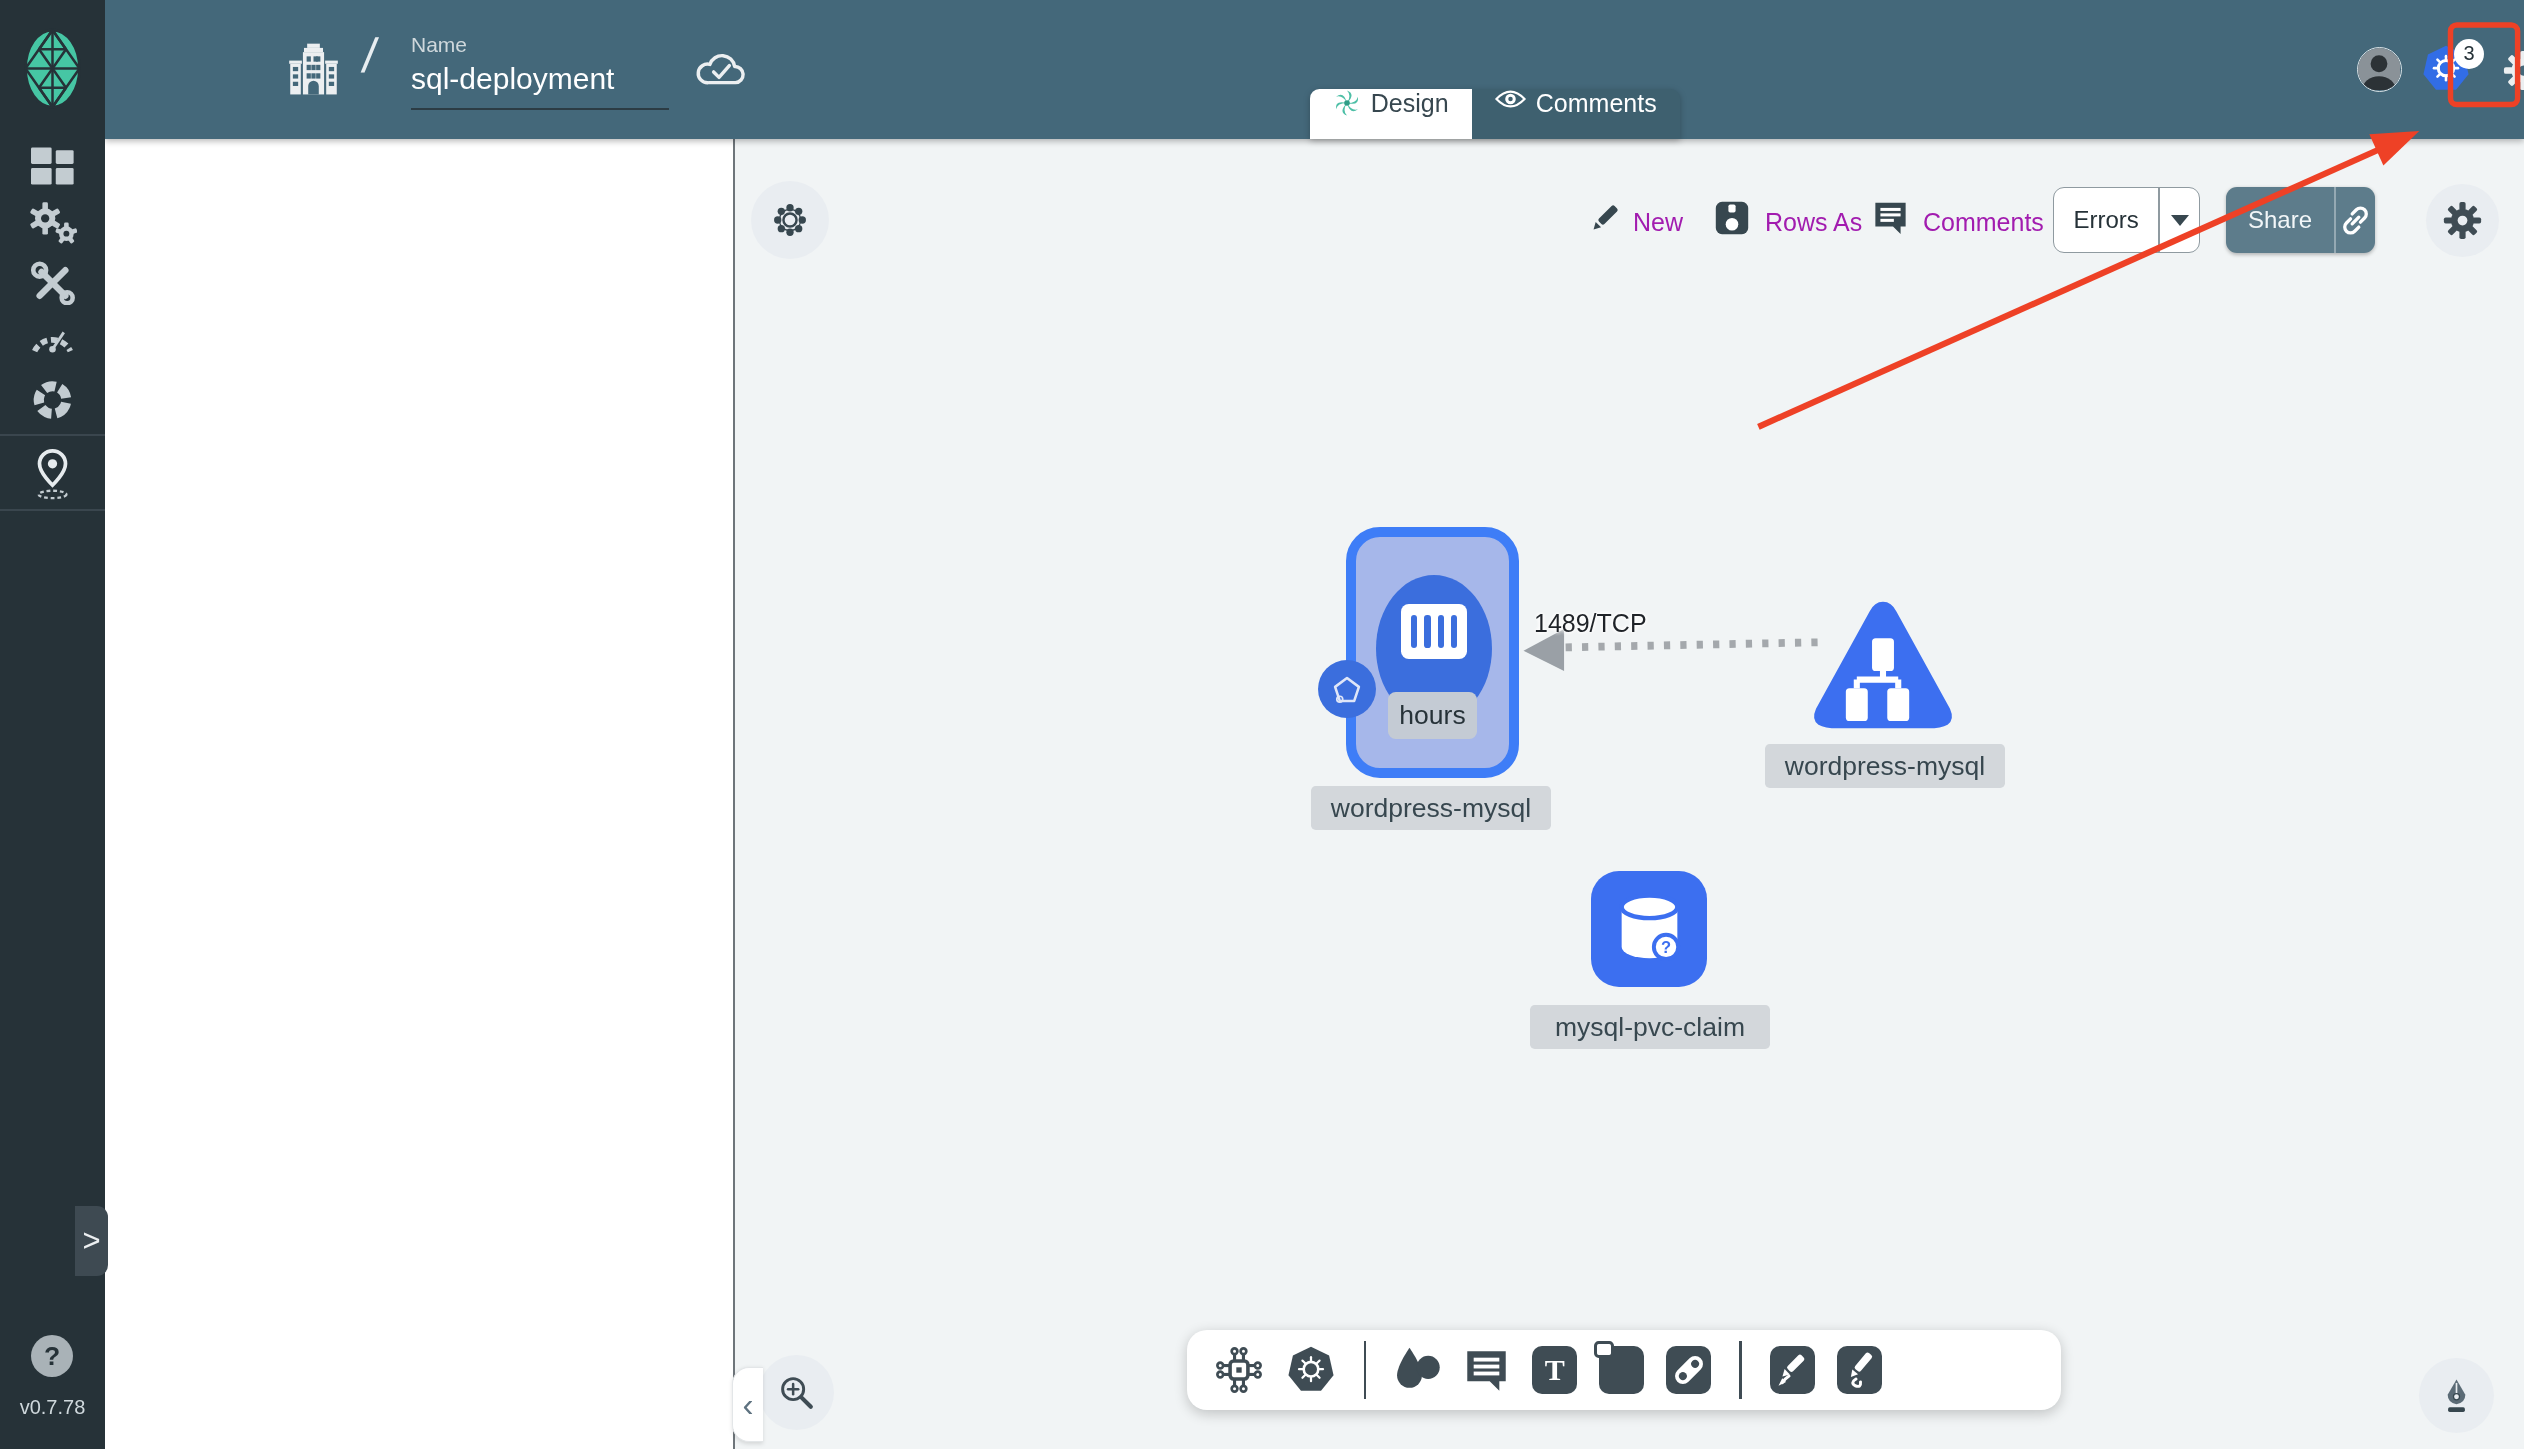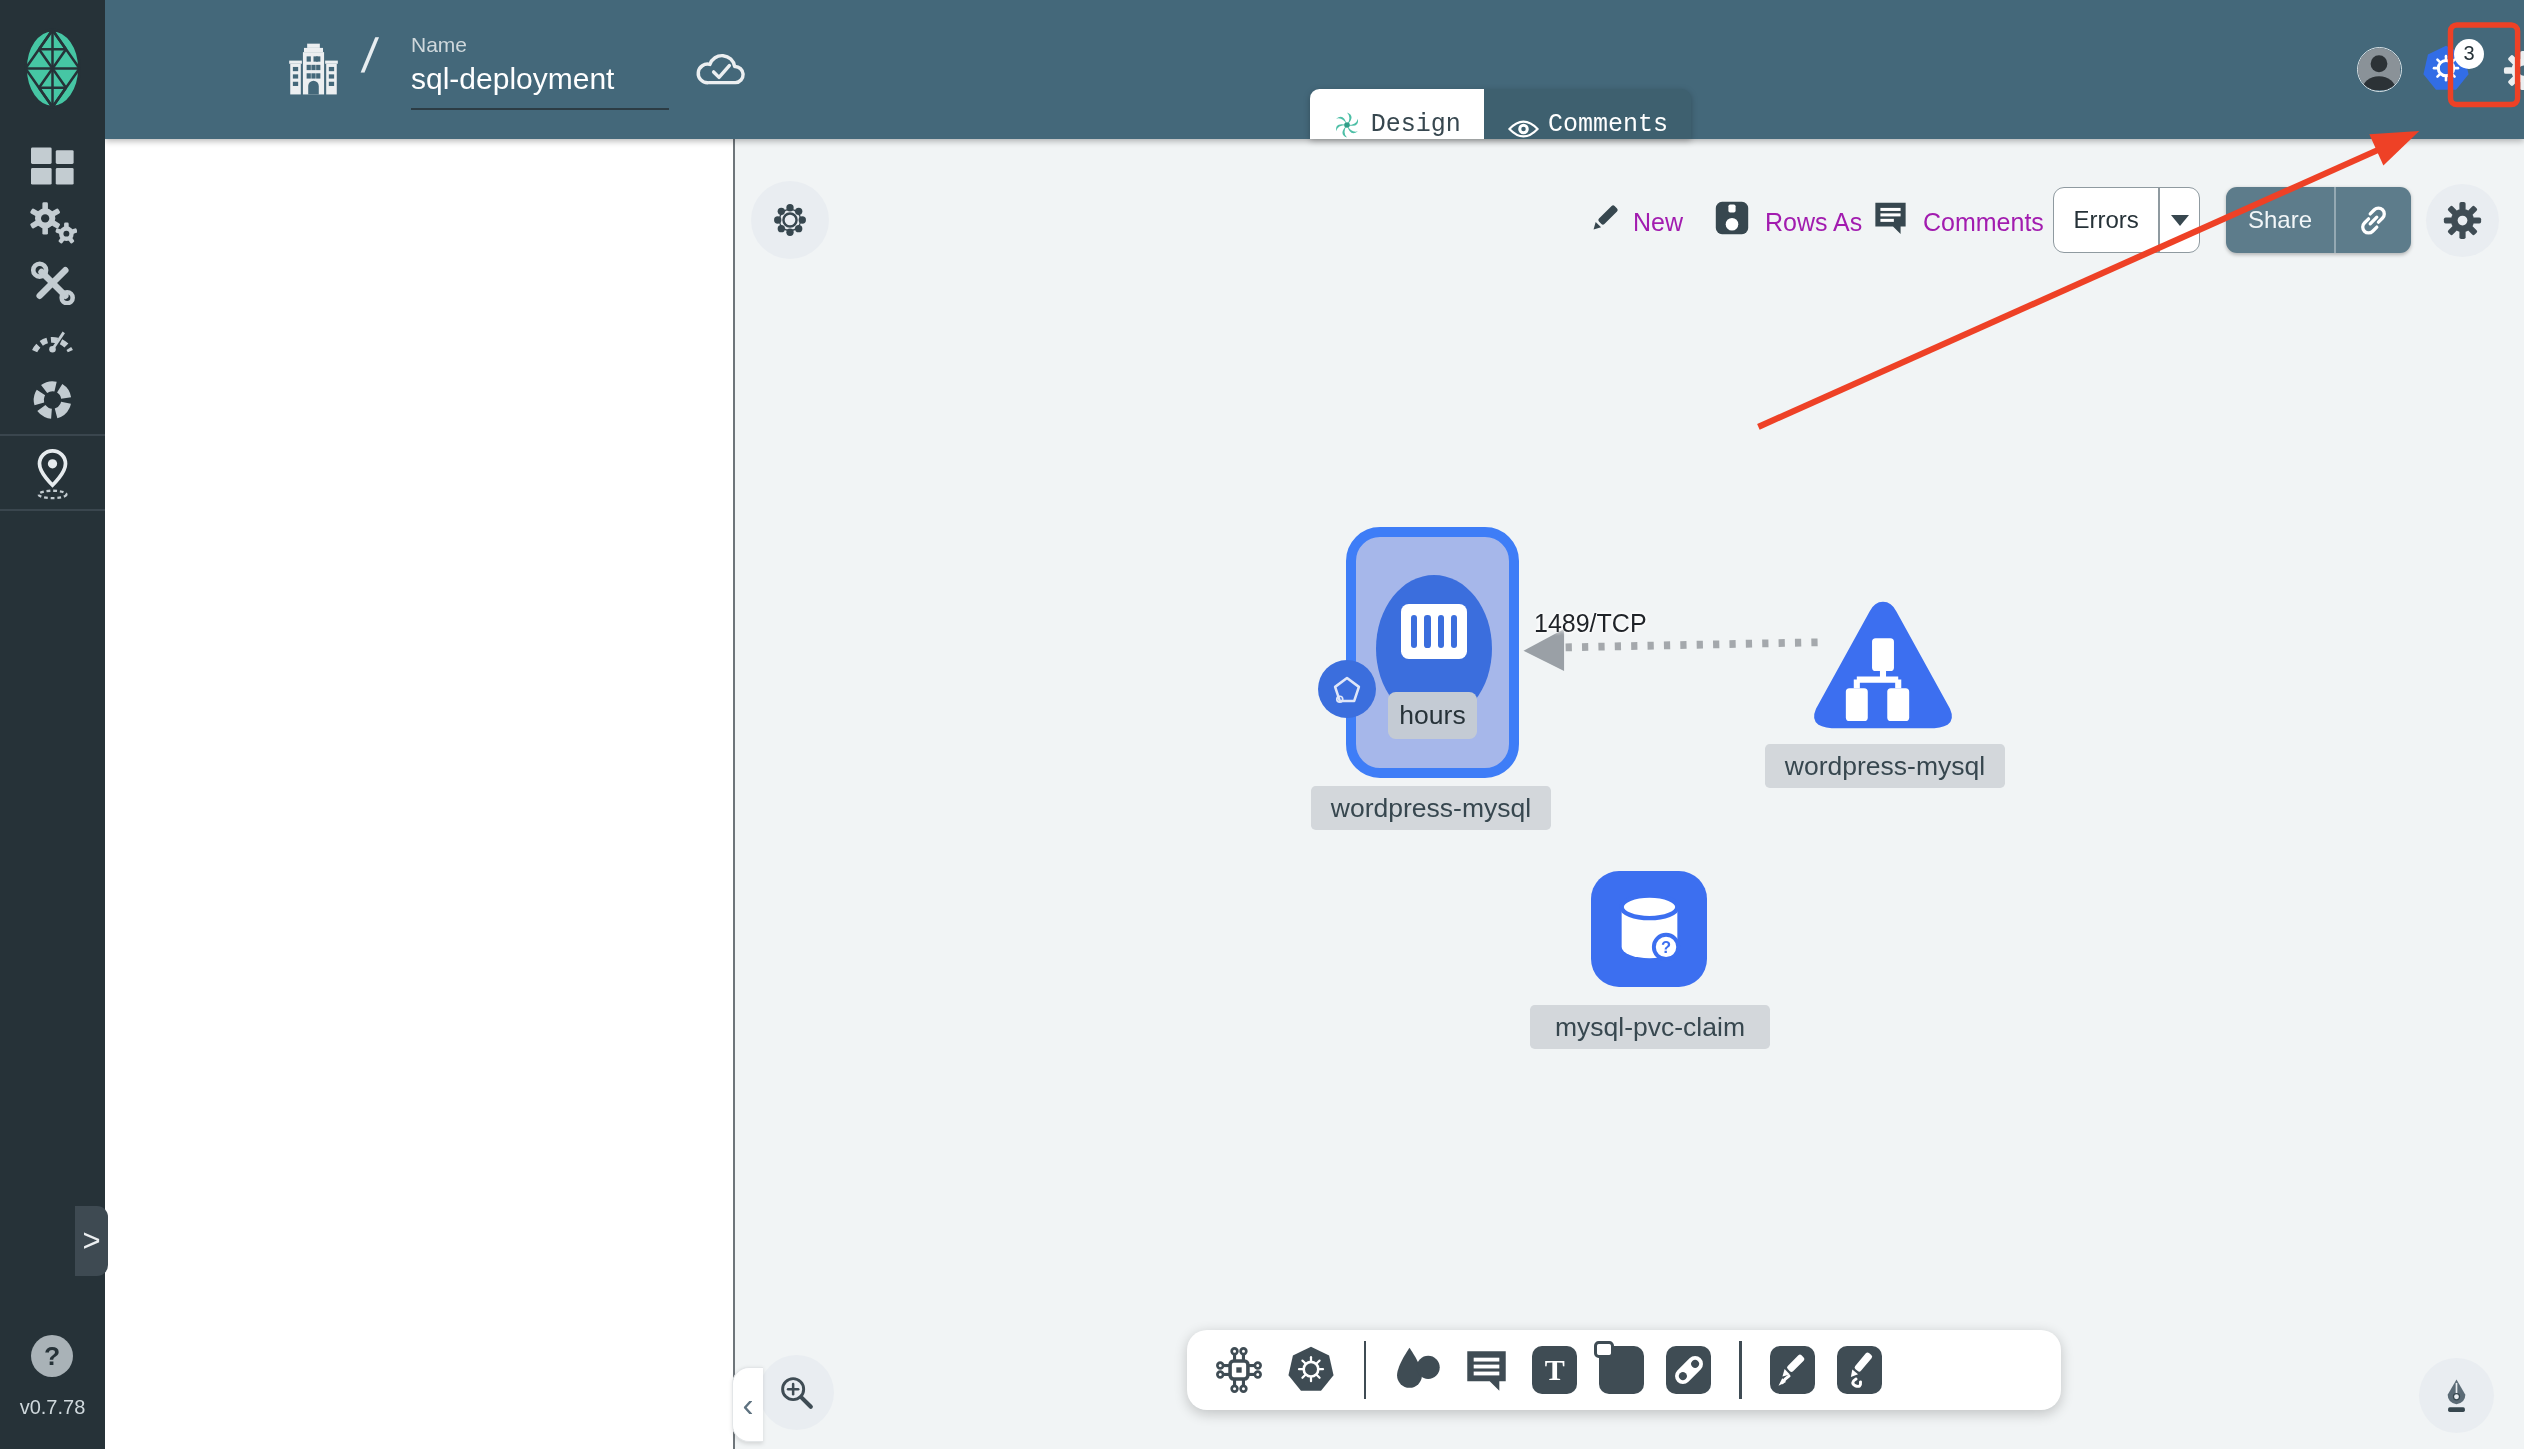--- a/index.html
+++ b/index.html
@@ -21,21 +21,21 @@
   .slash { position:absolute; left:258px; top:28px; color:#e8eef1; font-size:48px; font-weight:300; transform:skewX(-8deg); }
   .name-label { position:absolute; left:306px; top:33px; color:#cfd8dc; font-size:21px; }
   .name-value { position:absolute; left:306px; top:62px; color:#ffffff; font-size:30px; }
   .name-underline { position:absolute; left:306px; top:108px; width:258px; height:2.3px; background:#2c3c44; }
   .hdr-avatar { position:absolute; left:2252px; top:47px; width:45px; height:45px; border-radius:50%; overflow:hidden; border:1.6px solid #d9e2e6; }
   .k8s-wrap { position:absolute; left:2316px; top:45px; width:75px; height:56px; }
   .k8s-badge { position:absolute; left:33px; top:-6.2px; width:30px; height:30px; background:#ffffff; border-radius:50%; color:#263238; font-size:20px; display:flex; align-items:center; justify-content:center; }
 
   
   .view-tabs { left:1310px; top:89px; height:50px; display:flex; z-index:15; filter:drop-shadow(0 2.3px 3.1px rgba(0,0,0,.25)); }
-  .vtab { display:flex; align-items:flex-end; justify-content:center; gap:9.4px; font-size:25px; padding:0 23.4px;font-family:Liberation Mono, monospace; }
+  .vtab { display:flex; align-items:flex-start; justify-content:center; gap:9.4px; font-size:25px; padding:0 23.4px; }
   .vtab.design { background:#ffffff; color:#37474f; border-radius:9.4px 0 0 0; }
   .vtab.visualize { background:#3e606f; color:#ffffff; border-radius:0 9.4px 0 0; }
 
   
   .panel { left:105px; top:139px; width:630px; height:1310px; background:#ffffff; border-right:2.3px solid #6e757a; z-index:5; }
   .ptab-label { position:absolute; font-size:21px; letter-spacing:1.2px; color:#37474f; text-align:center; }
   .ptab-underline { position:absolute; left:137px; top:289px; width:129px; height:4.7px; background:#37474f; border-radius:2.3px; }
   .section-strip { position:absolute; left:105px; top:324px; width:628px; height:56px; background:#e8eef2; color:#6b8795; font-size:23.4px; letter-spacing:0.8px; display:flex; align-items:center; justify-content:center; }
   .search-box { position:absolute; left:125px; top:394px; width:496px; height:64px; background:#fff; border:1.6px solid #dfe3e5; border-radius:7.8px; box-shadow:0 0.8px 2.3px rgba(0,0,0,.08); }
   .search-box input { position:absolute; left:19px; top:0; width:421px; height:61px; border:none; outline:none; font-size:24px; color:#424242; font-family:"Liberation Sans",sans-serif; background:transparent; }
@@ -60,21 +60,21 @@
 
   
   .canvas { left:735px; top:139px; width:1790px; height:1310px; background:#f1f4f5; }
   .circle-btn { position:absolute; border-radius:50%; background:#e9edf1; display:flex; align-items:center; justify-content:center; }
   .tool-label { position:absolute; font-size:25px; color:#a21caf; }
   .actions-btn { position:absolute; left:2053px; top:187px; width:147px; height:66px; background:#fff; border:1.6px solid #8f9aa0; border-radius:11px; display:flex; align-items:center; }
   .actions-btn .lbl { flex:1; text-align:center; font-size:24px; color:#263238; }
   .actions-btn .sep { width:1.6px; height:66px; background:#8f9aa0; }
   .actions-btn .caret { width:39px; display:flex; align-items:center; justify-content:center; }
   .caret-glyph { width:0; height:0; border-left:9.4px solid transparent; border-right:9.4px solid transparent; border-top:11.7px solid #37474f; }
-  .share-btn { position:absolute; left:2226px; top:187px; width:185px; height:66px; background:#5d7c8b; border-radius:11px; display:flex; align-items:center; box-shadow:0 1.6px 3.9px rgba(0,0,0,.25); }
+  .share-btn { position:absolute; left:2226px; top:187px; width:149px; height:66px; background:#5d7c8b; border-radius:11px; display:flex; align-items:center; box-shadow:0 1.6px 3.9px rgba(0,0,0,.25); }
   .share-btn .lbl { width:108px; text-align:center; color:#f2f6f8; font-size:24px; }
   .share-btn .sep { width:1.6px; height:66px; background:rgba(255,255,255,.35); }
   .share-btn .linkseg { flex:1; display:flex; align-items:center; justify-content:center; }
 
   
   .deploy-node { position:absolute; left:1346px; top:527px; width:173px; height:251px; border-radius:34px; background:#a6b7ea; border:10px solid #3E7DF7; }
   .deploy-ellipse { position:absolute; left:1376px; top:575px; width:116px; height:147px; border-radius:50%; background:#3b6edd; }
   .container-ico { position:absolute; left:1401px; top:604px; width:66px; height:55px; background:#fff; border-radius:7.8px; display:flex; align-items:center; justify-content:center; gap:7px; }
   .container-ico i { width:6.2px; height:33px; background:#3b6edd; border-radius:3.1px; }
   .node-pill { position:absolute; background:#c4cbd4; border-radius:7.8px; color:#263238; font-size:26.5px; display:flex; align-items:center; justify-content:center; }

